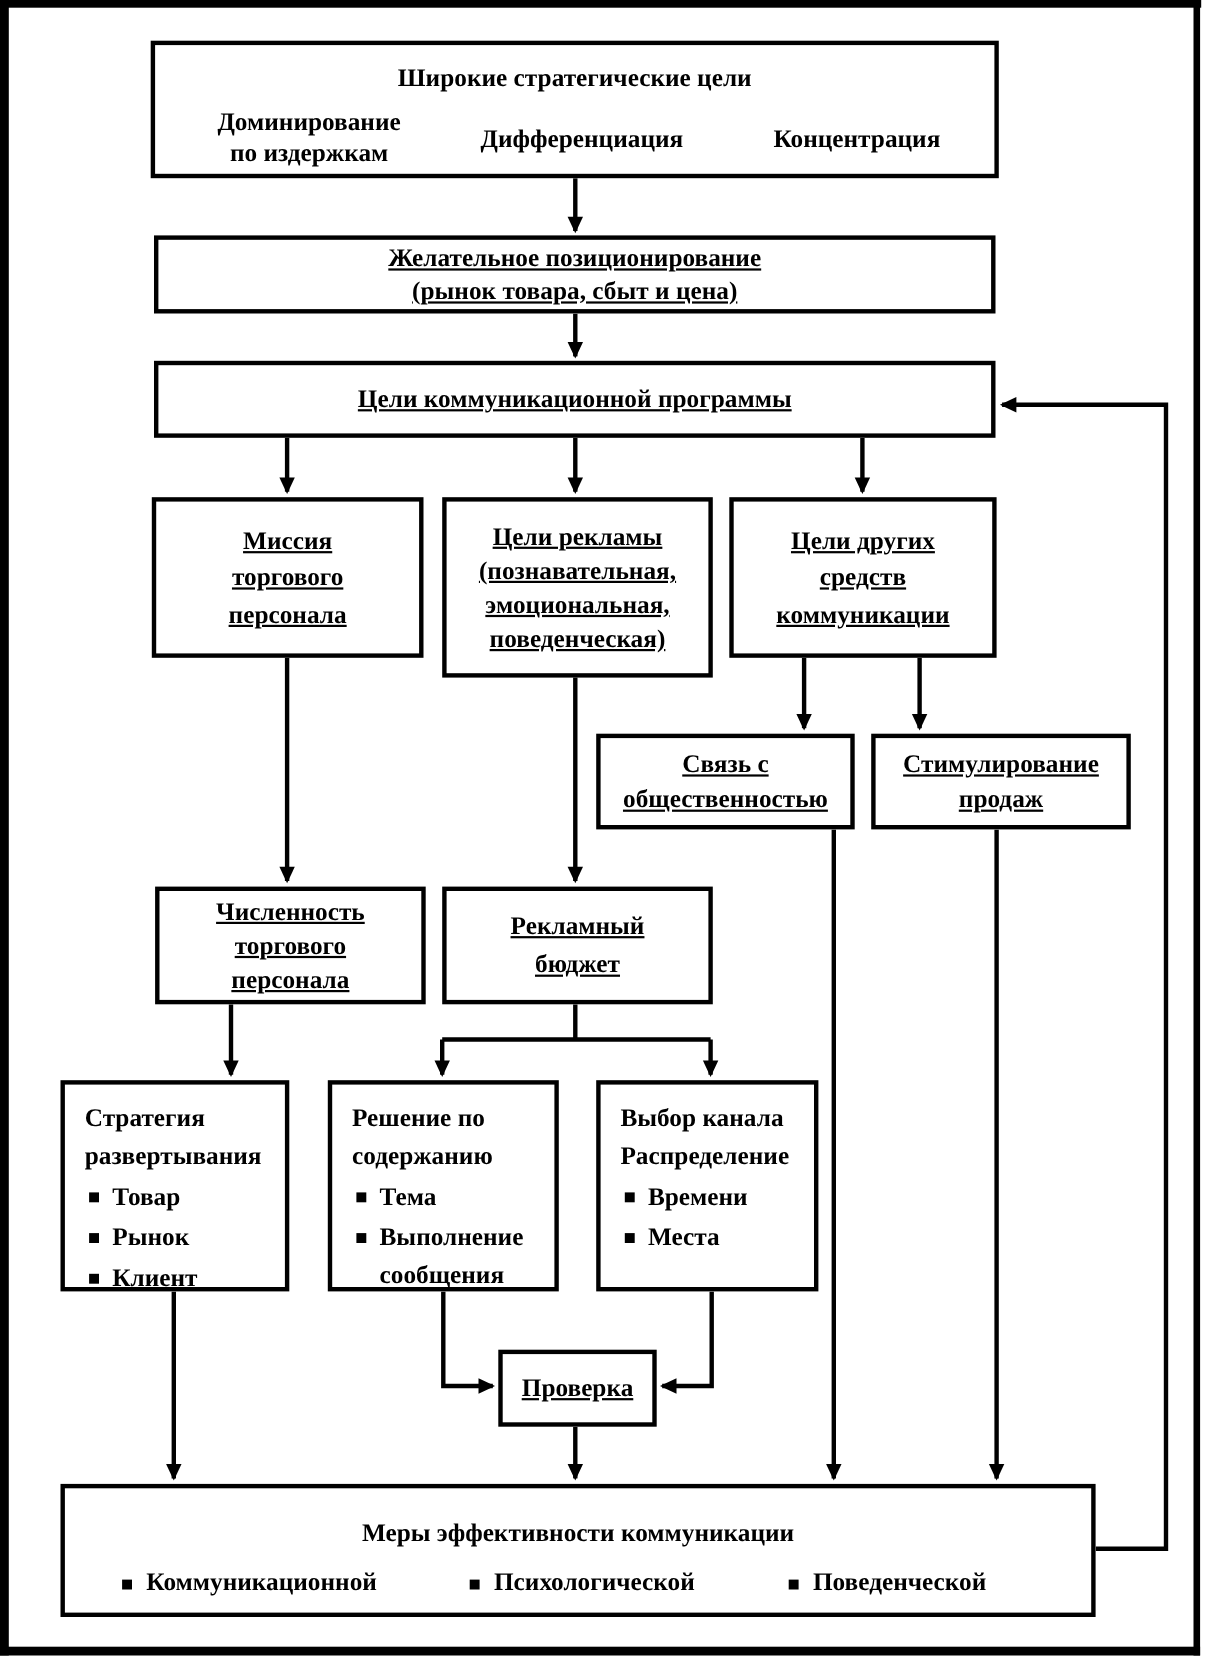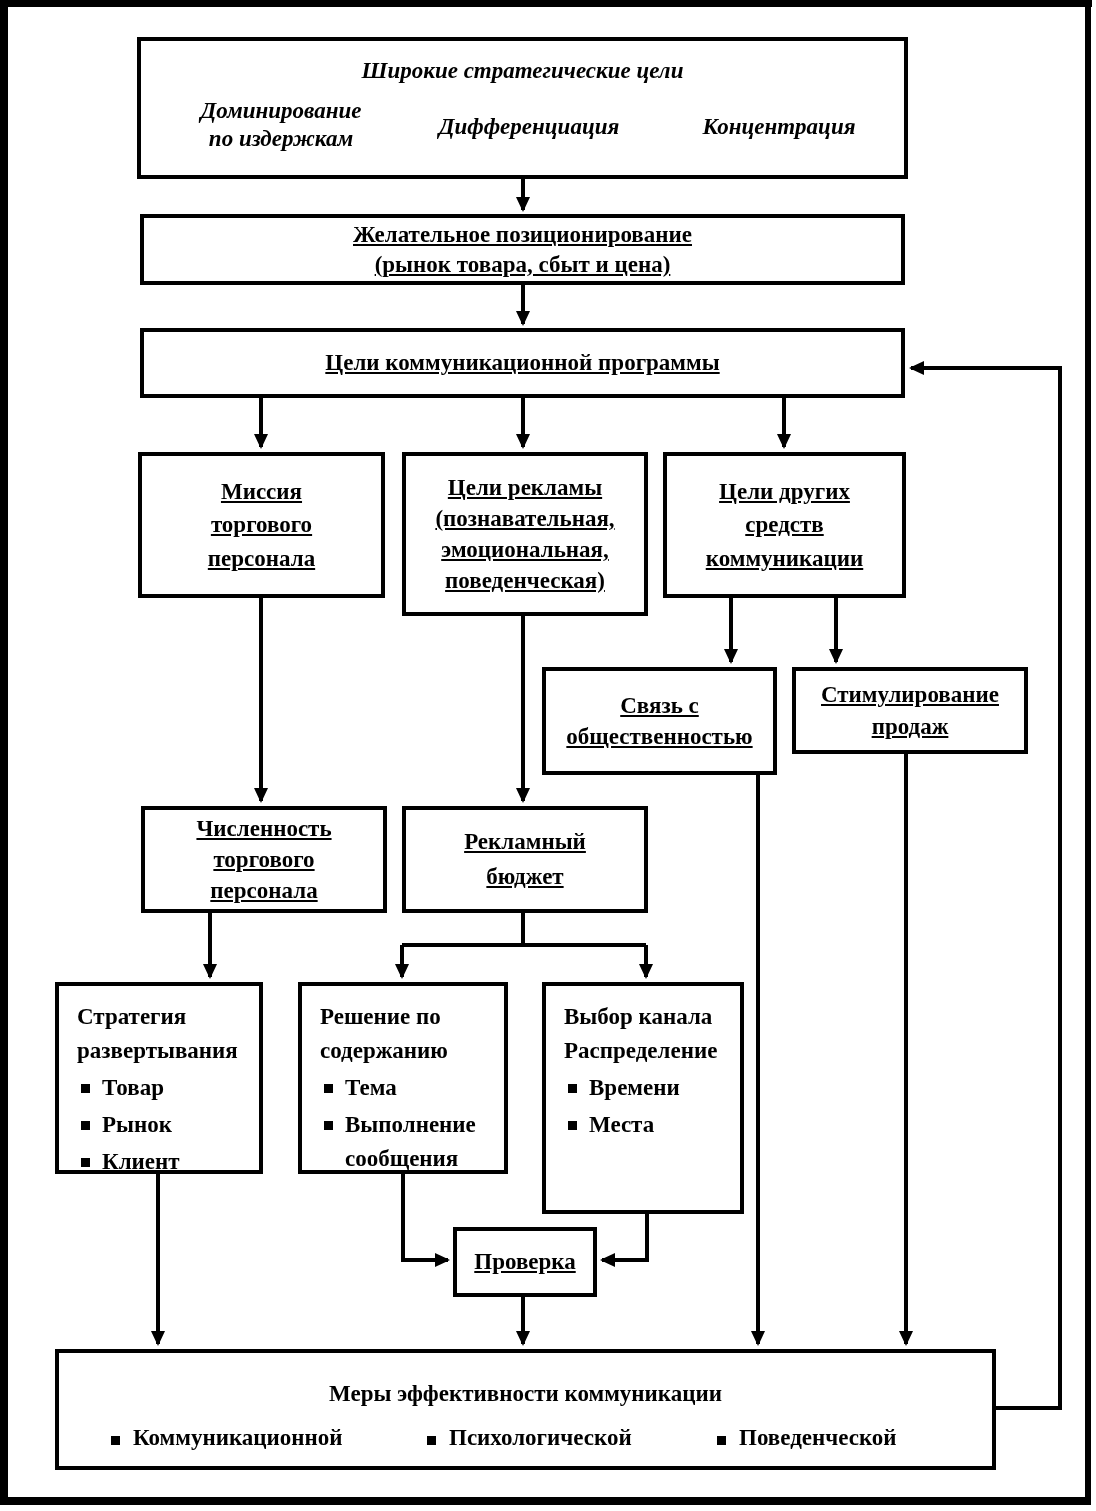--- a/index.html
+++ b/index.html
@@ -63,21 +63,21 @@
       <polyline points="158,1174 158,1344" marker-end="url(#ah)"></polyline>
       <polyline points="403,1174 403,1260 448,1260" marker-end="url(#ah)"></polyline>
       <polyline points="647,1174 647,1260 602,1260" marker-end="url(#ah)"></polyline>
       <polyline points="523,1297 523,1344" marker-end="url(#ah)"></polyline>
       <polyline points="758,754 758,1344" marker-end="url(#ah)"></polyline>
       <polyline points="906,754 906,1344" marker-end="url(#ah)"></polyline>
       <polyline points="996,1408 1060,1408 1060,368 911,368" marker-end="url(#ah)"></polyline>
     </g>
   </svg>
 
-  <div class="box" id="box-strategic" style="left:137px;top:37px;width:771px;height:142px;font-style:italic;">
+  <div class="box" id="box-strategic" style="left:137px;top:37px;width:771px;height:125px;">
     <div class="abs ctr" style="left:50%;top:16px;white-space:nowrap;">Широкие стратегические цели</div>
     <div class="abs ctr" style="left:140px;top:56px;">
       <span class="line">Доминирование</span>
       <span class="line">по издержкам</span>
     </div>
     <div class="abs ctr" style="left:388px;top:72px;white-space:nowrap;">Дифференциация</div>
     <div class="abs ctr" style="left:638px;top:72px;white-space:nowrap;">Концентрация</div>
   </div>
 
   <div class="box vcenter" style="left:140px;top:214px;width:765px;height:71px;line-height:1.3;">
@@ -101,21 +101,21 @@
     <span class="line">эмоциональная,</span>
     <span class="line">поведенческая)</span>
   </div>
 
   <div class="box vcenter" style="left:663px;top:452px;width:243px;height:146px;">
     <span class="line">Цели других</span>
     <span class="line">средств</span>
     <span class="line">коммуникации</span>
   </div>
 
-  <div class="box vcenter" style="left:542px;top:667px;width:235px;height:108px;line-height:1.35;">
+  <div class="box vcenter" style="left:542px;top:667px;width:235px;height:87px;line-height:1.35;">
     <span class="line">Связь с</span>
     <span class="line">общественностью</span>
   </div>
 
   <div class="box vcenter" style="left:792px;top:667px;width:236px;height:87px;line-height:1.35;">
     <span class="line">Стимулирование</span>
     <span class="line">продаж</span>
   </div>
 
   <div class="box vcenter" style="left:141px;top:806px;width:246px;height:107px;line-height:1.35;">
@@ -155,21 +155,21 @@
     </div>
     <div class="bullet-row">
       <span class="sq"></span>
       <span>
         <span class="line">Выполнение</span>
         <span class="line">сообщения</span>
       </span>
     </div>
   </div>
 
-  <div class="box leftbox" style="left:542px;top:982px;width:202px;height:232px;">
+  <div class="box leftbox" style="left:542px;top:982px;width:202px;height:192px;">
     <span class="line">Выбор канала</span>
     <span class="line">Распределение</span>
     <div class="bullet-row">
       <span class="sq"></span>
       <span>Времени</span>
     </div>
     <div class="bullet-row">
       <span class="sq"></span>
       <span>Места</span>
     </div>

